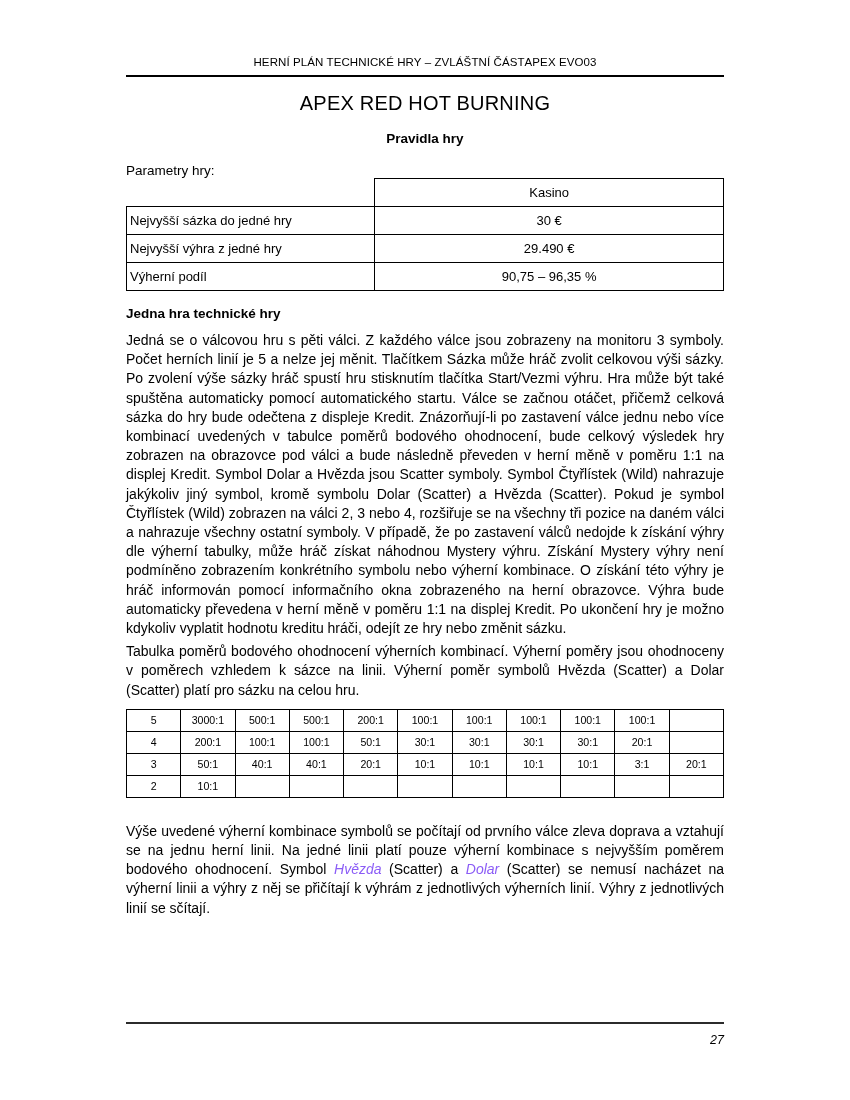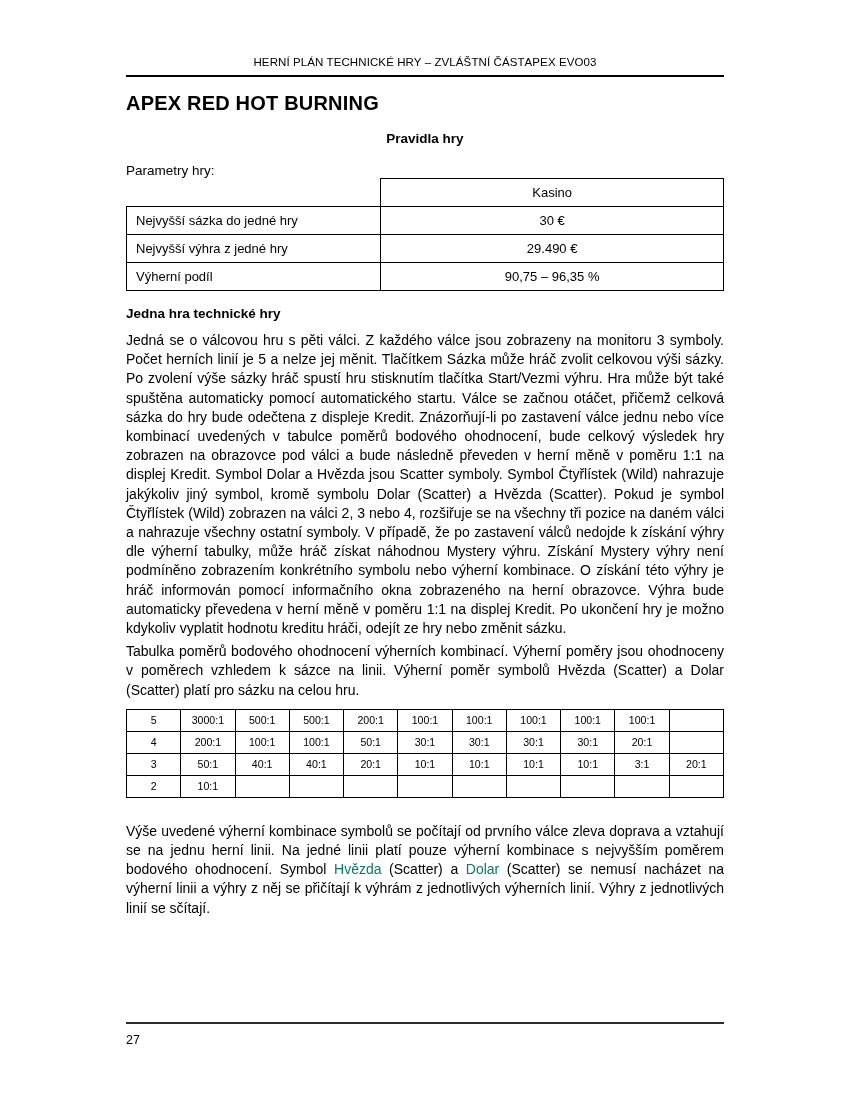--- a/index.html
+++ b/index.html
@@ -21,23 +21,23 @@
     font-size: 11.5px;
     letter-spacing: 0.1px;
   }
   .header-rule {
     border: none;
     border-top: 2px solid #000;
     margin: 7px 0 0 0;
   }
   .page-title {
     margin: 15px 0 16px 0;
-    text-align: left;
+    text-align: center;
     font-size: 20px;
-    font-weight: bold;
+    font-weight: normal;
     letter-spacing: 0.2px;
   }
   .page-subtitle {
     margin: 13px 0 0 0;
     text-align: center;
     font-size: 13.5px;
     font-weight: bold;
   }
   .params-heading {
     margin: 17px 0 0 0;
@@ -48,21 +48,21 @@
   .params-table {
     width: 100%;
     font-size: 13px;
     table-layout: fixed;
   }
   .params-table td {
     border: 1.5px solid #000;
     height: 27px;
     padding: 0;
   }
-  .params-table td.param-label { width: 41%; padding-left: 9px; text-align: left; }
+  .params-table td.param-label { width: 41%; padding-left: 3px; text-align: left; }
   .params-table td.param-value { text-align: center; }
   .params-table td.no-border { border: none; }
   .section-heading {
     margin: 15px 0 6px 0;
     font-size: 13.5px;
     font-weight: bold;
   }
   .body-par {
     margin: 10px 0 0 0;
     font-size: 14px;
@@ -83,35 +83,36 @@
     font-weight: normal;
     padding: 1px 2px;
     overflow: hidden;
   }
   .payout-table th { height: 43px; line-height: 13px; }
   .payout-table td { height: 19px; }
   .col-first  { width: 17.5%; }
   .col-sym    { width: 8.6%; }
   .col-scat   { width: 6.85%; }
   .par-last { margin-top: 24px; }
-  .gray-word { color: #0f766e; }
+  .gray-word { color: #8b5cf6; font-style: italic; }
   .footer {
     position: absolute;
     left: 126px; right: 126px;
     top: 1022px;
   }
   .footer-rule {
     border: none;
     border-top: 2px solid #2b2b2b;
     margin: 0;
   }
   .page-number {
     margin-top: 9px;
-    text-align: left;
+    text-align: right;
     font-size: 12.5px;
+    font-style: italic;
   }
 </style>
 </head>
 <body>
 
 <div class="content">
 
   <div class="doc-header">
     <span>HERNÍ PLÁN TECHNICKÉ HRY – ZVLÁŠTNÍ ČÁST</span>
     <span>APEX EVO03</span>

